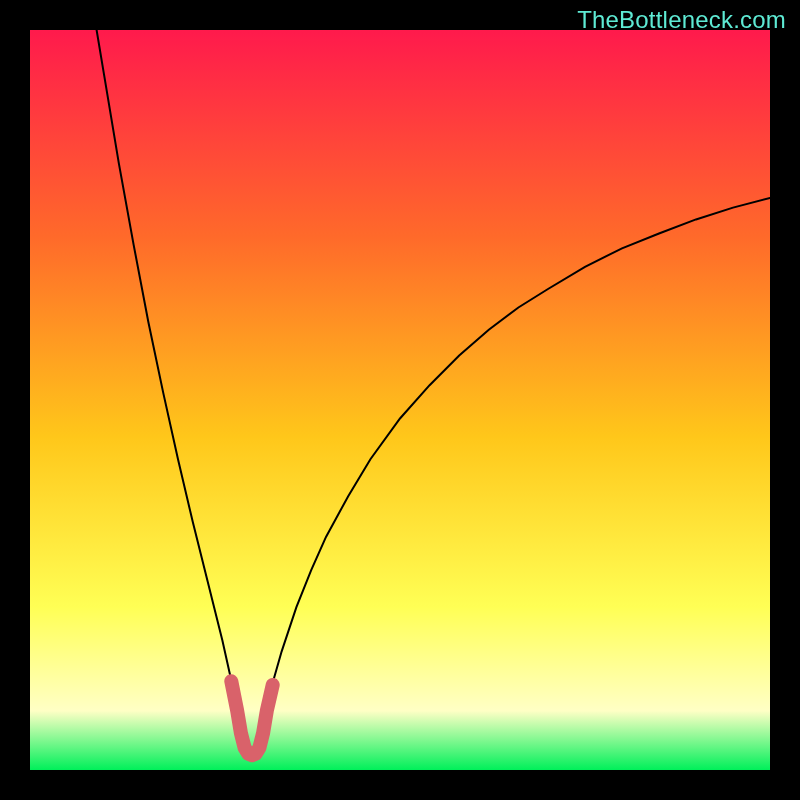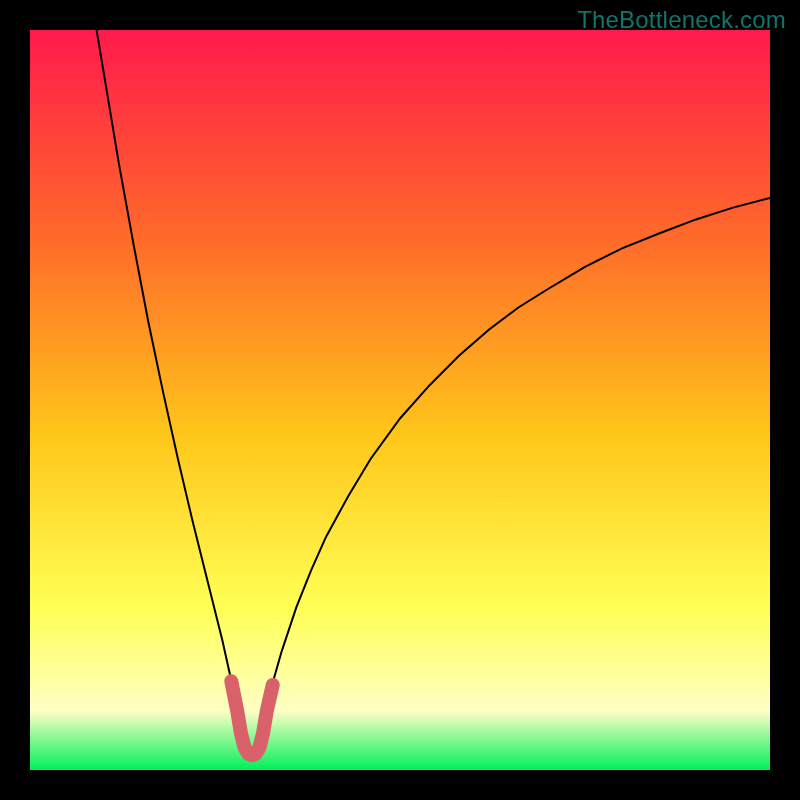--- a/index.html
+++ b/index.html
@@ -23,21 +23,21 @@
     position: absolute;
     left: 30px;
     top: 30px;
     width: 740px;
     height: 740px;
   }
   .watermark {
     position: absolute;
     top: 6px;
     right: 14px;
-    color: #0f766e;
+    color: #5eead4;
     font-size: 24px;
     font-weight: 500;
     letter-spacing: 0.2px;
     user-select: none;
   }
   svg {
     display: block;
   }
 </style>
 </head>

